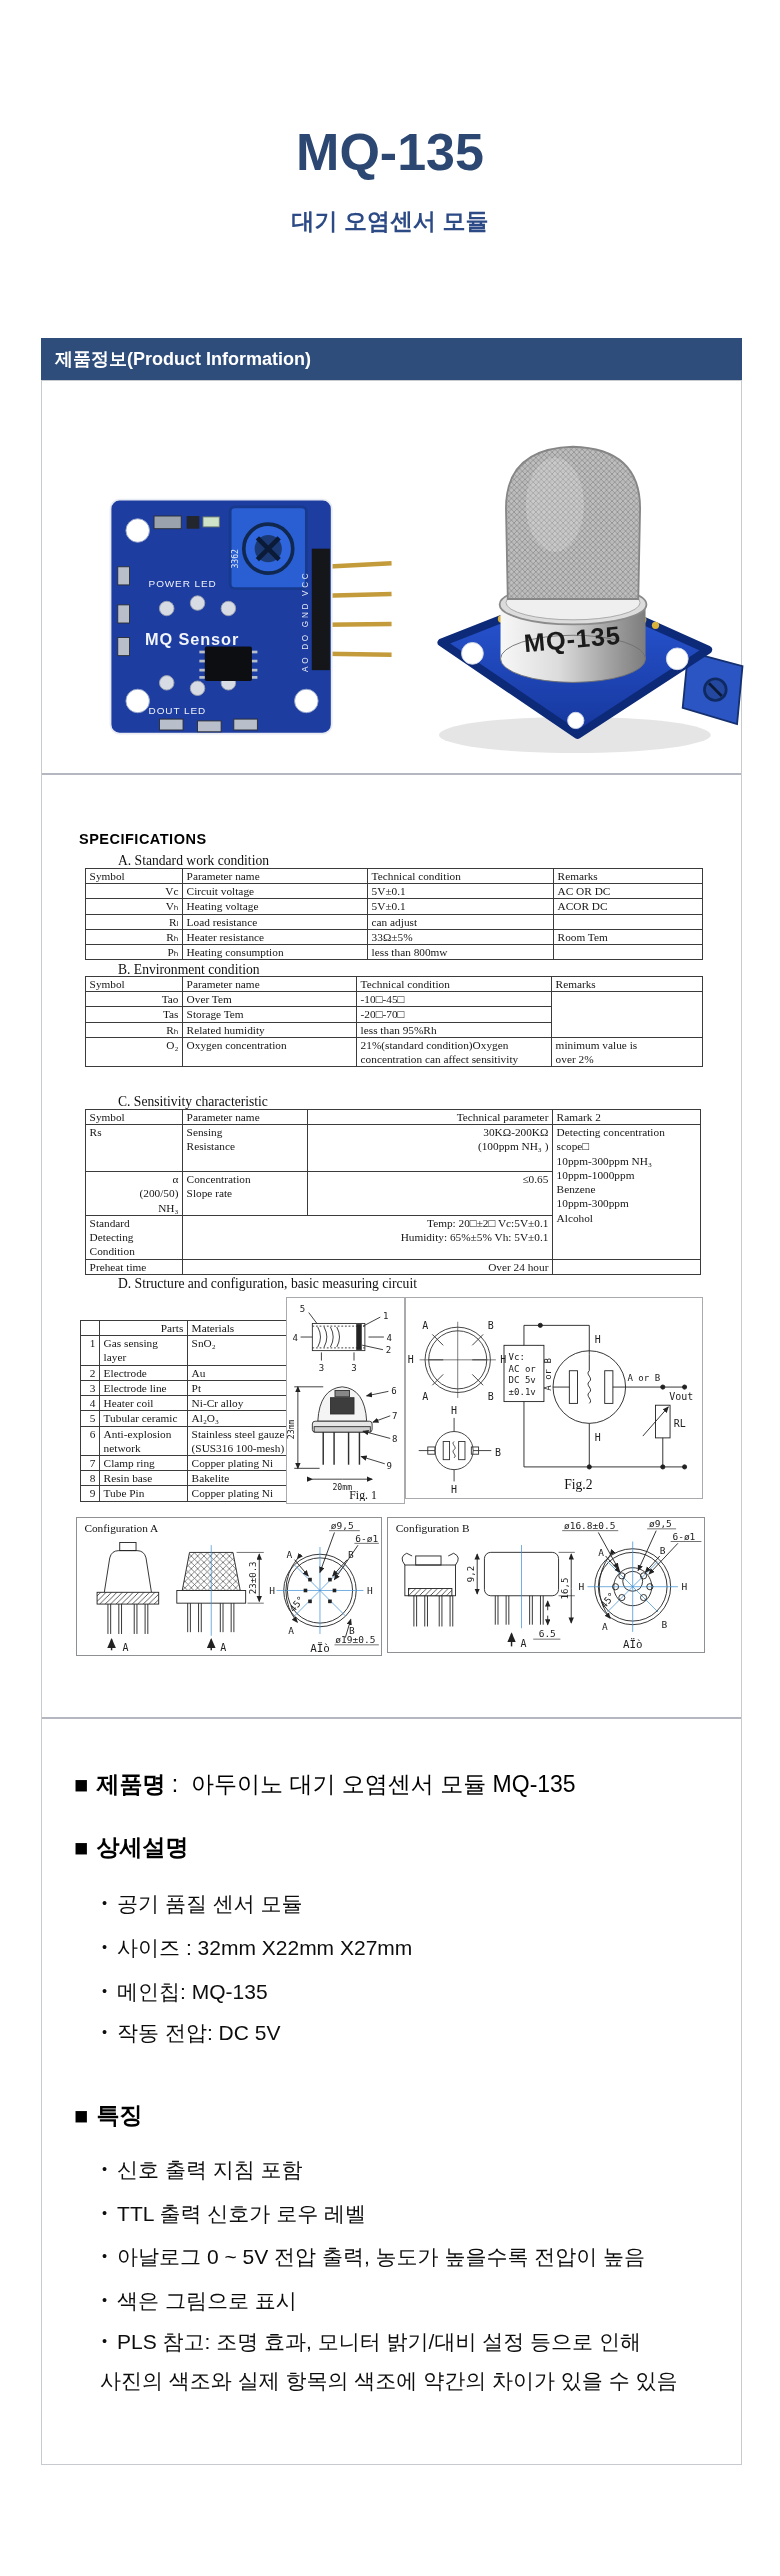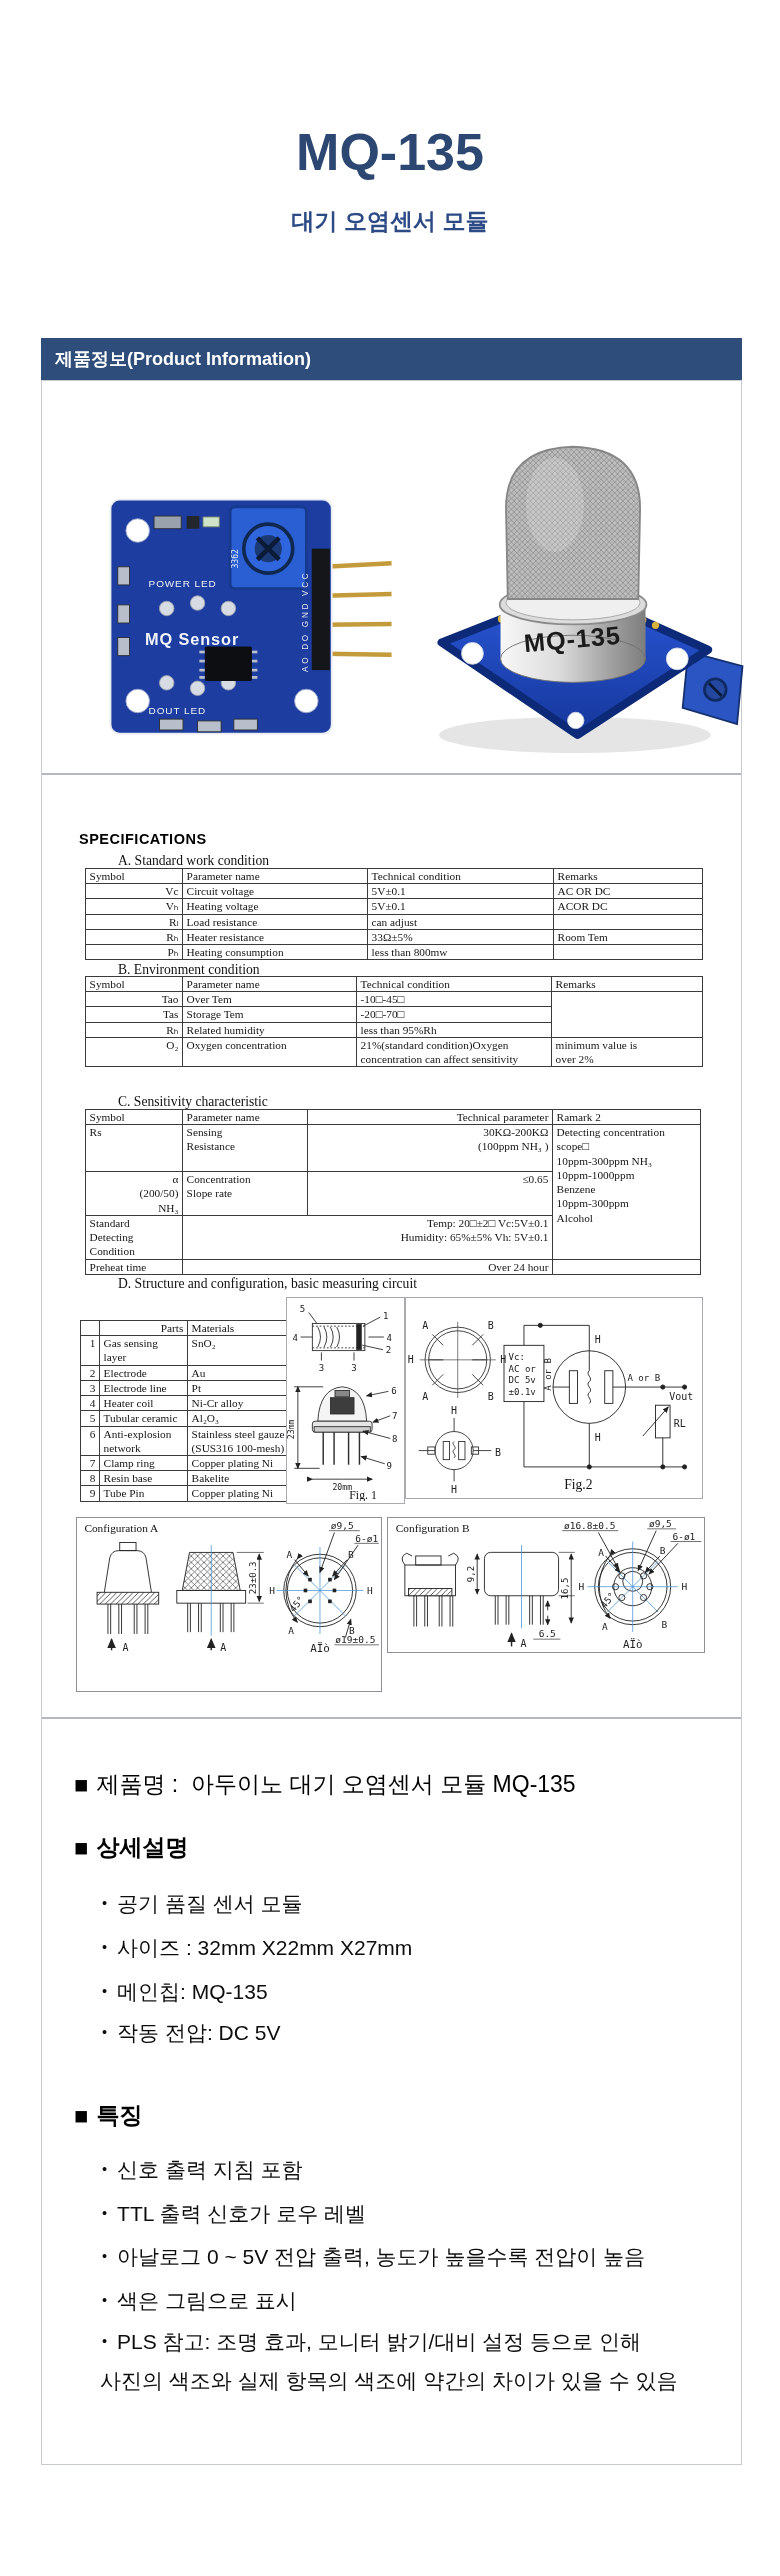--- a/index.html
+++ b/index.html
@@ -18,21 +18,21 @@
   .cap{font-family:"Liberation Serif",serif;font-size:13.6px;color:#101010}
   table.spec{border-collapse:collapse;table-layout:fixed;font-family:"Liberation Serif","DejaVu Sans",serif;font-size:11.3px;color:#151515}
   table.spec td,table.spec th{border:0.9px solid #3b3b3b;padding:0 3.6px;vertical-align:top;text-align:left;font-weight:400;line-height:1.26;white-space:pre-line;overflow:hidden}
   table.spec .c{text-align:right}
   .figbox{border:1.8px solid #a9aaae;background:#fff}
   .cfgbox{border:1.8px solid #8f9094;background:#fff}
   .cadtxt{font-family:"DejaVu Sans Mono",monospace}
   .sertxt{font-family:"Liberation Serif",serif}
   .name-line,.desc-h{font-size:23px;color:#000}
   .name-line span{white-space:pre}
-  .bold{font-weight:400}
+  .bold{font-weight:700}
   .sq{font-size:23.6px;margin-right:8.2px;vertical-align:-0.9px}
   .desc-h{font-weight:700}
   .bullet-item{font-size:21px;color:#0d0d0d}
   .blt{font-size:14.5px;margin-right:10px;vertical-align:2.7px}
   .note-line{font-size:21px;color:#0d0d0d}
 </style>
 </head>
 <body>
 
 <div class="abs page-title">MQ-135</div>
@@ -506,21 +506,21 @@
           <text x="160" y="84" transform="rotate(-90 160 84)" text-anchor="middle" font-size="10" fill="#222" class="cadtxt">A or B</text>
           <text x="208" y="50" font-size="11" fill="#222" class="cadtxt">H</text>
           <text x="208" y="158" font-size="11" fill="#222" class="cadtxt">H</text>
           <text x="244" y="91" font-size="10" fill="#222" class="cadtxt">A or B</text>
           <text x="290" y="112" font-size="11" fill="#222" class="cadtxt">Vout</text>
           <text x="295" y="142" font-size="11" fill="#222" class="cadtxt">RL</text>
           <text x="190" y="210" text-anchor="middle" font-size="15" fill="#111" class="sertxt">Fig.2</text>
         </svg>
       </div>
 
-      <div class="abs cfgbox" style="left:34px;top:220px;width:306px;height:175px">
+      <div class="abs cfgbox" style="left:34px;top:220px;width:306px;height:139px">
         <svg width="302" height="135" viewBox="0 0 333 149">
           <defs>
             <marker id="mca" markerWidth="8" markerHeight="8" refX="6" refY="3" orient="auto">
                 <path d="M0,0 L7,3 L0,6 Z" fill="#222"></path>
               </marker>
             <pattern id="hatchA" width="6" height="6" patternUnits="userSpaceOnUse">
                 <rect width="6" height="6" fill="#fff"></rect>
                 <path d="M0,6 L6,0" stroke="#333" stroke-width="0.9"></path>
               </pattern>
             <pattern id="crossA" width="7" height="7" patternUnits="userSpaceOnUse">

